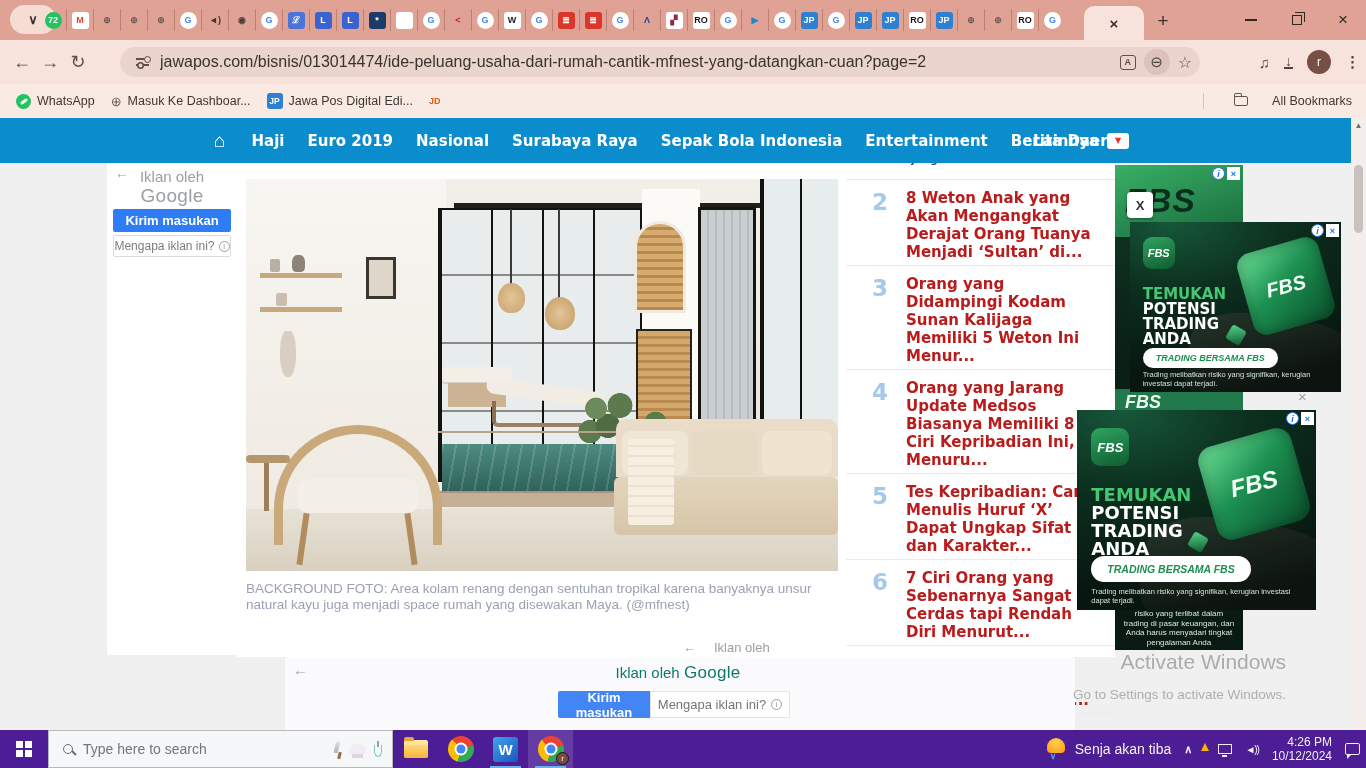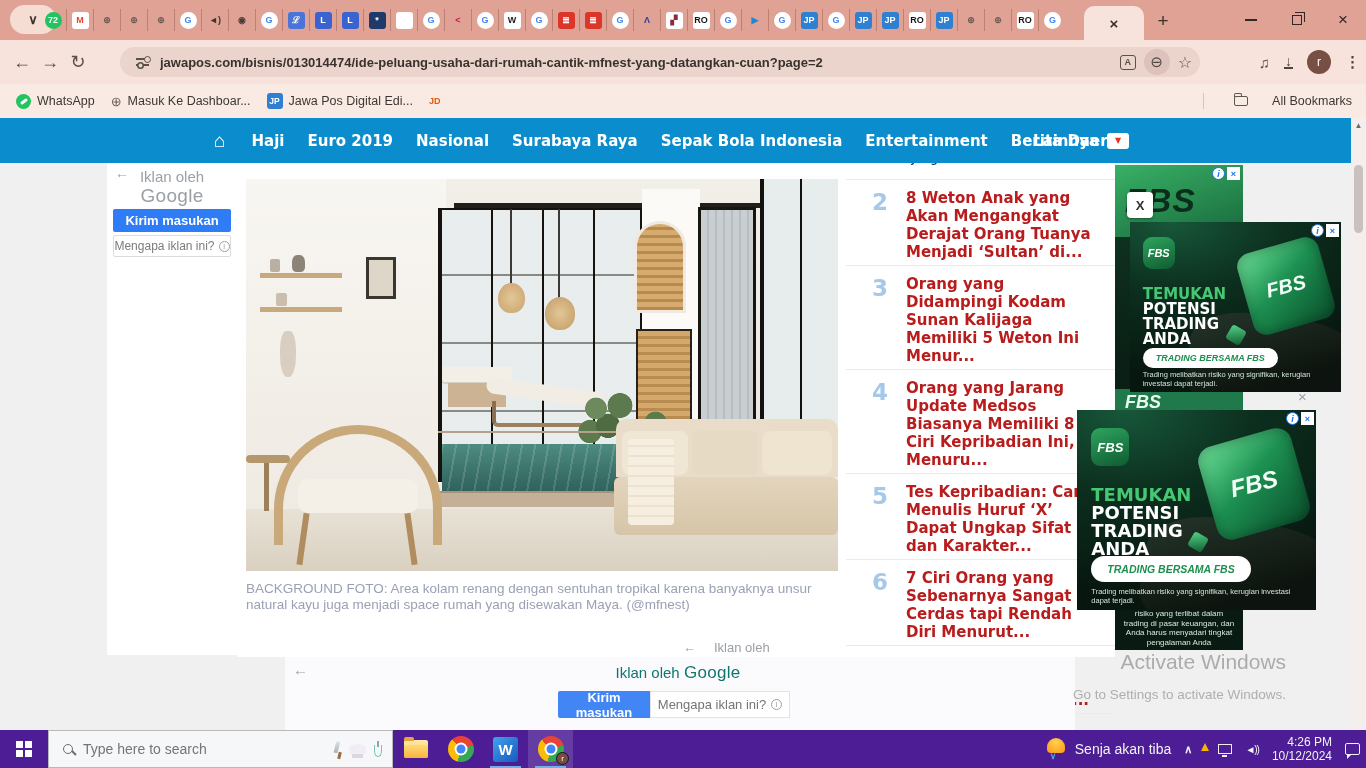--- a/index.html
+++ b/index.html
@@ -25,21 +25,21 @@
   .win-close-glyph { font-size:17px; }
 
   
   .toolbar { position:absolute; left:0; top:40px; width:1366px; height:44px; background:#f7e3db; display:flex; align-items:center; }
   .nav-btn { width:28px; height:28px; display:flex; align-items:center; justify-content:center; font-size:18px; color:#5b504a; }
   .nav-btn.back { margin-left:8px; }
   .url-pill { position:absolute; left:120px; top:7px; width:1080px; height:30px; background:#ead4cc; border-radius:15px; display:flex; align-items:center; }
   .tune-icon { position:relative; width:14px; height:12px; margin:0 10px 0 16px; }
   .tune-icon::before { content:''; position:absolute; left:0; top:2px; width:13px; height:2px; background:#5b504a; box-shadow:0 6px 0 #5b504a; }
   .tune-icon::after { content:''; position:absolute; left:8px; top:0px; width:5px; height:5px; border-radius:50%; background:#ead4cc; border:1.6px solid #5b504a; box-shadow:-7px 6px 0 -1.6px #ead4cc, -7px 6px 0 0 #5b504a; }
-  .url-text { font-size:13px; color:#3a322d; white-space:nowrap; overflow:hidden; flex:1;font-weight:bold; }
+  .url-text { font-size:16px; color:#3a322d; white-space:nowrap; overflow:hidden; flex:1; }
   .pill-right { display:flex; align-items:center; gap:8px; margin-right:8px; }
   .translate-icon { width:16px; height:15px; border:1.6px solid #5b504a; border-radius:3px; display:flex; align-items:center; justify-content:center; font-size:9px; font-weight:bold; color:#5b504a; }
   .zoom-chip { width:26px; height:26px; border-radius:50%; background:#dcc2ba; display:flex; align-items:center; justify-content:center; font-size:15px; color:#4e443f; }
   .star-icon { font-size:16px; color:#5b504a; }
   .toolbar-right { position:absolute; right:6px; top:7px; height:30px; display:flex; align-items:center; gap:14px; }
   .queue-icon { font-size:15px; color:#4e443f; }
   .dl-icon { font-size:14px; color:#4e443f; border-bottom:2px solid #4e443f; padding:0 1px 0px 1px; line-height:12px; }
   .avatar { width:24px; height:24px; border-radius:50%; background:#774f44; color:#fff; display:flex; align-items:center; justify-content:center; font-size:12px; }
   .dots-icon { font-size:15px; color:#4e443f; font-weight:bold; }
 

